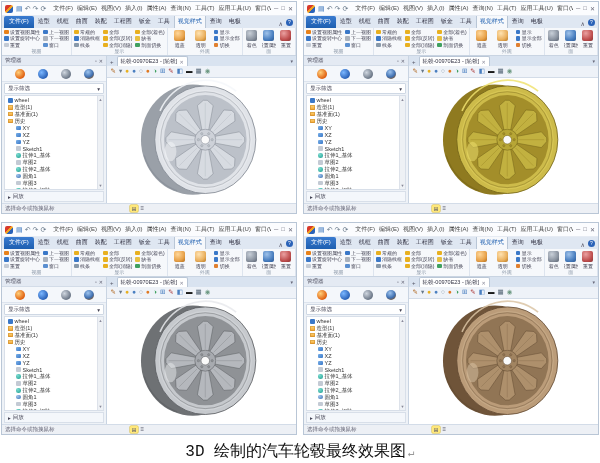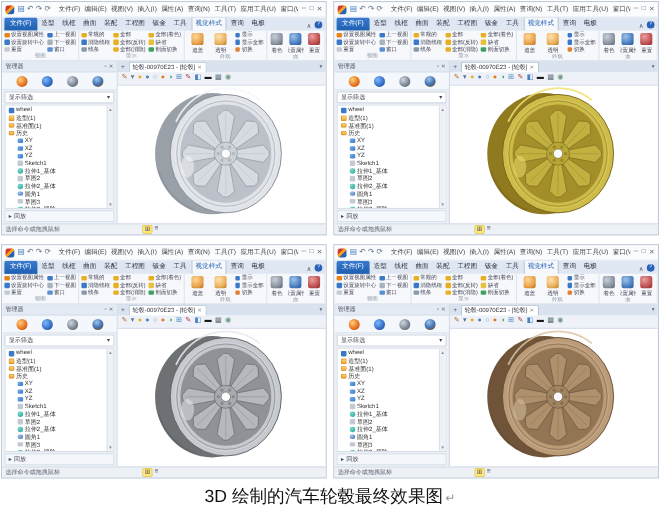--- a/index.html
+++ b/index.html
@@ -70,21 +70,21 @@
   .viewport{flex:1;background:#fff;display:flex;align-items:center;justify-content:center;min-height:0;}
   svg.wheel{width:138px;height:126px;}
   .spk{fill:var(--w-spoke);stroke:var(--w-line);stroke-width:0.7;}
   .grv{stroke:var(--w-gap);stroke-width:1;fill:none;opacity:0.8;}
 
   .statusbar{height:9px;flex:none;background:#edf0f5;border-top:1px solid #d3dce8;display:flex;align-items:center;gap:2px;padding:0 3px;font-size:5.5px;color:#667;}
   .statusbar .sp{flex:1;}
   .sicon{font-size:6px;padding:0 1px;border-radius:1px;color:#556;}
   .sicon[data-active="1"]{background:#ffe87a;box-shadow:0 0 0 0.5px #d8b830;}
 
-  .caption{text-align:center;font-family:Liberation Sans, sans-serif;font-size:16px;color:#111;margin-top:5px;}
+  .caption{text-align:center;font-family:Liberation Mono, monospace;font-size:16px;color:#111;margin-top:5px;}
   .retmark{color:#999;font-size:11px;margin-left:2px;}
 </style>
 </head>
 <body>
 
 <div id="grid">
     <section class="cad" style="--w-rim_dark: #9aa0a8; --w-face: #e0e3e8; --w-gap: #bcc1c9; --w-spoke: #d7dbe1; --w-hub: #cdd1d8; --w-line: #7d838d; --w-highlight: #f5f7fa;">
 
   <div class="titlebar">
     <span class="applogo"></span>

